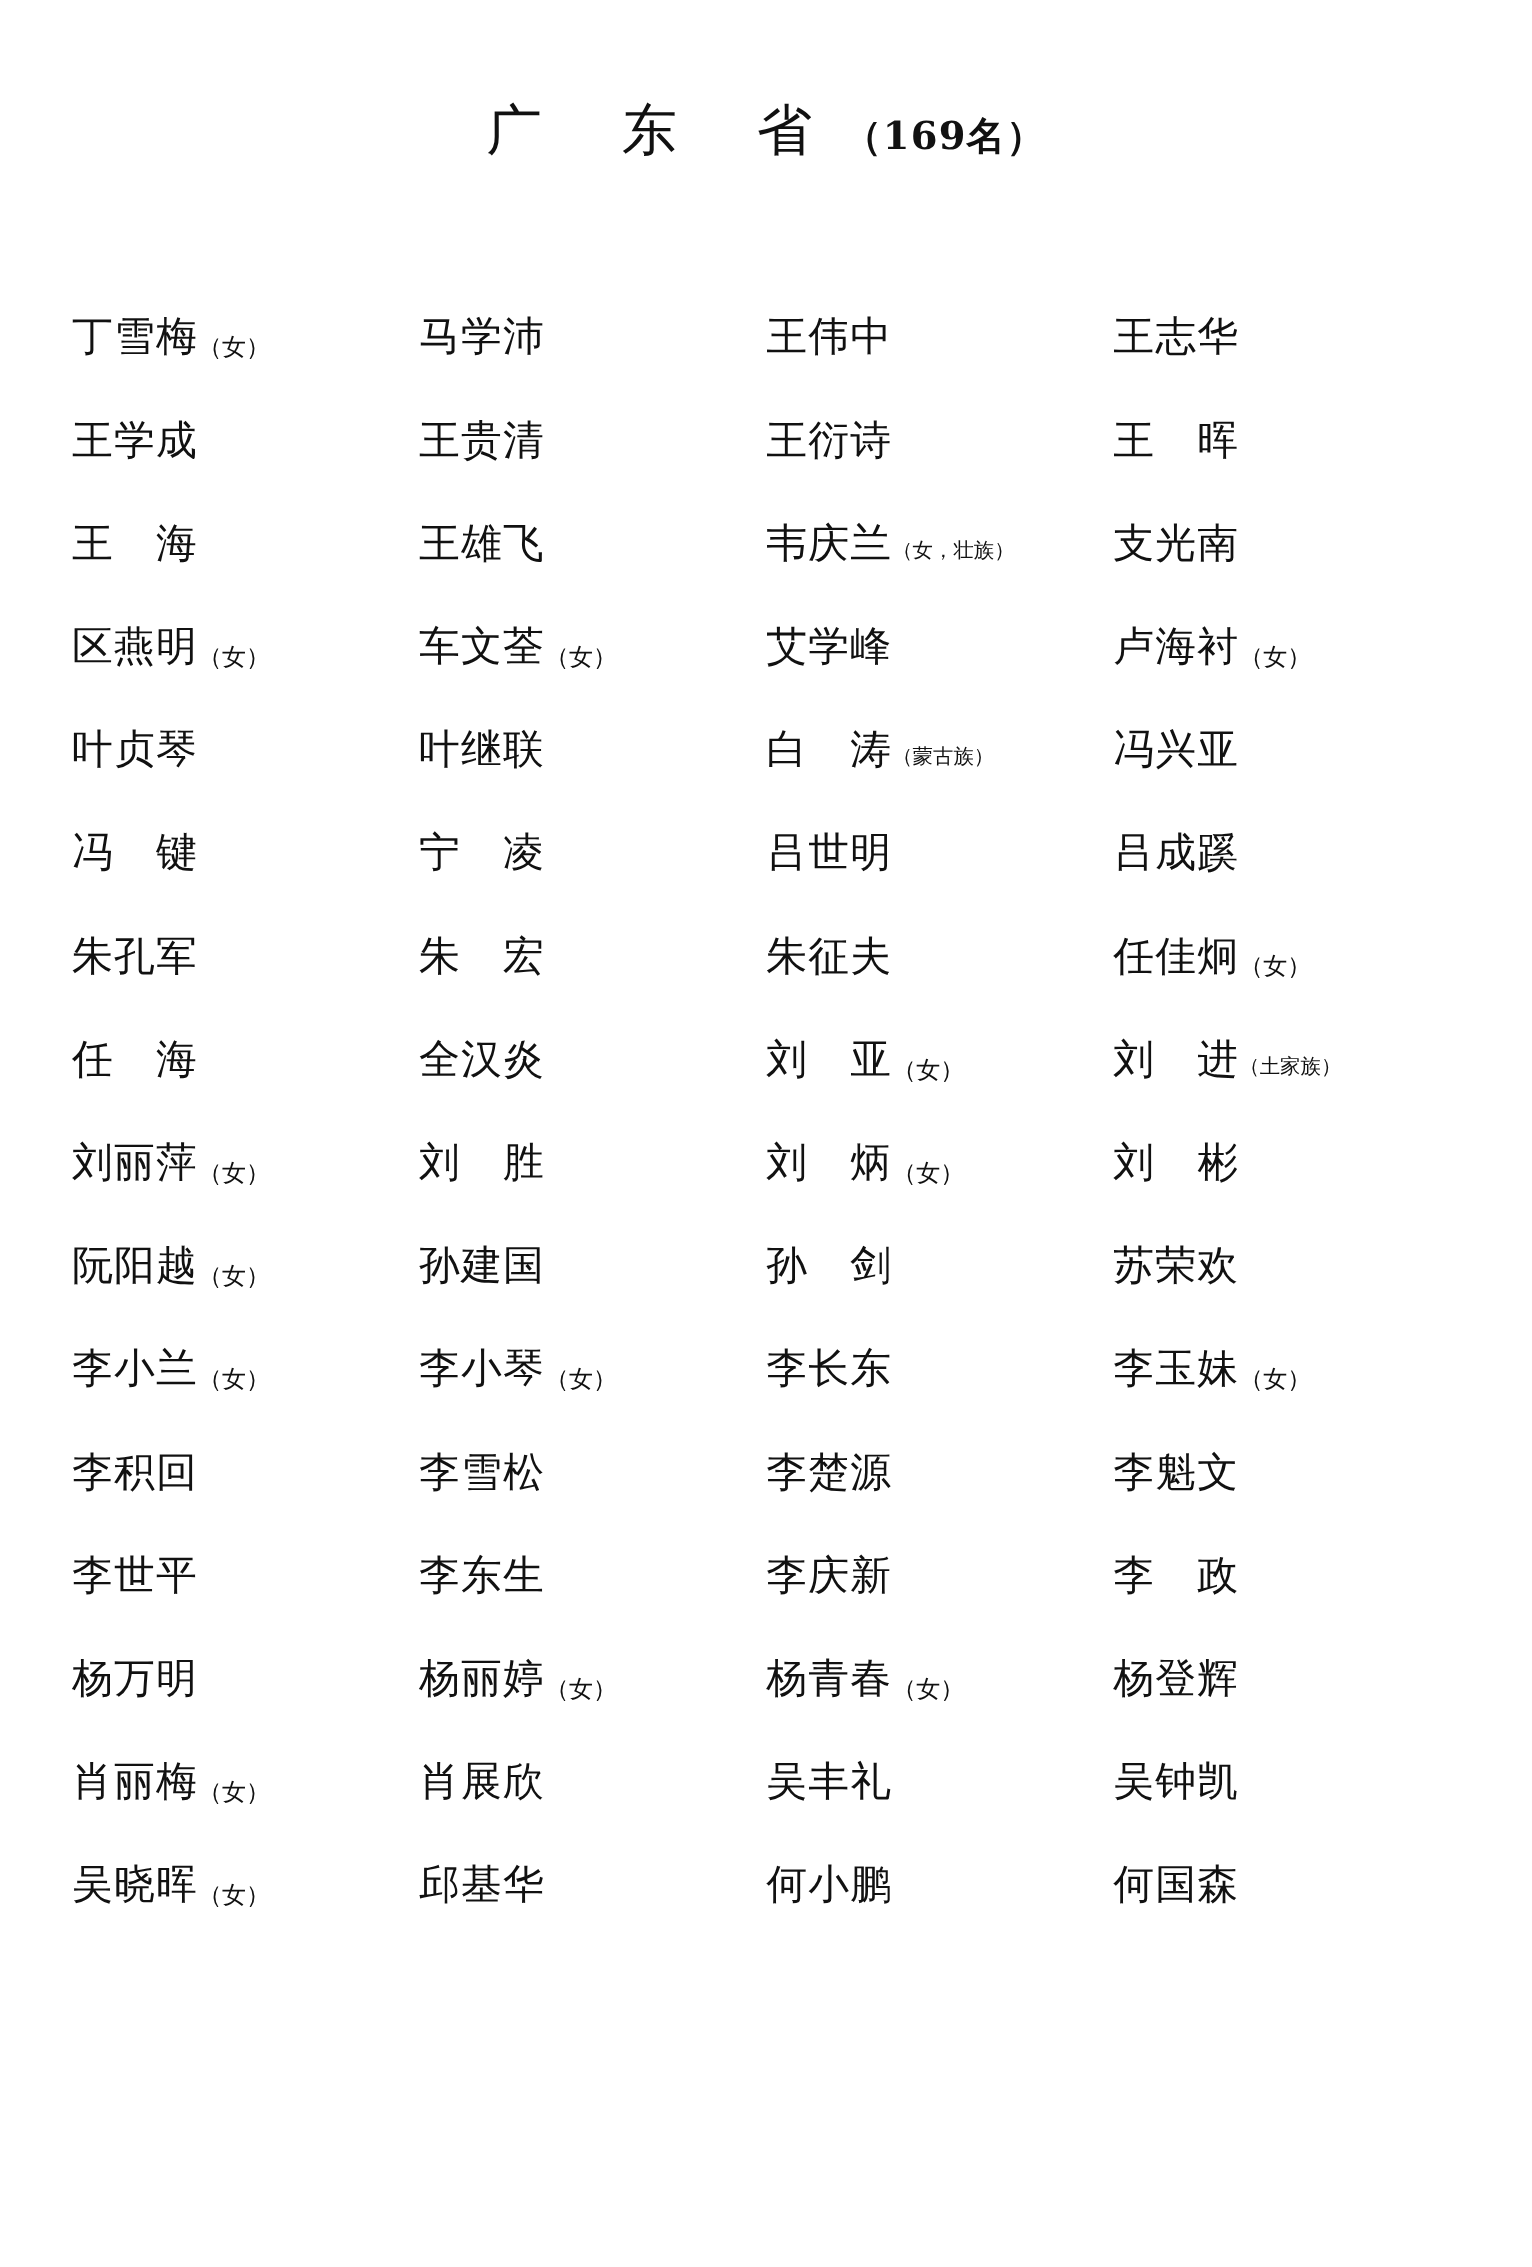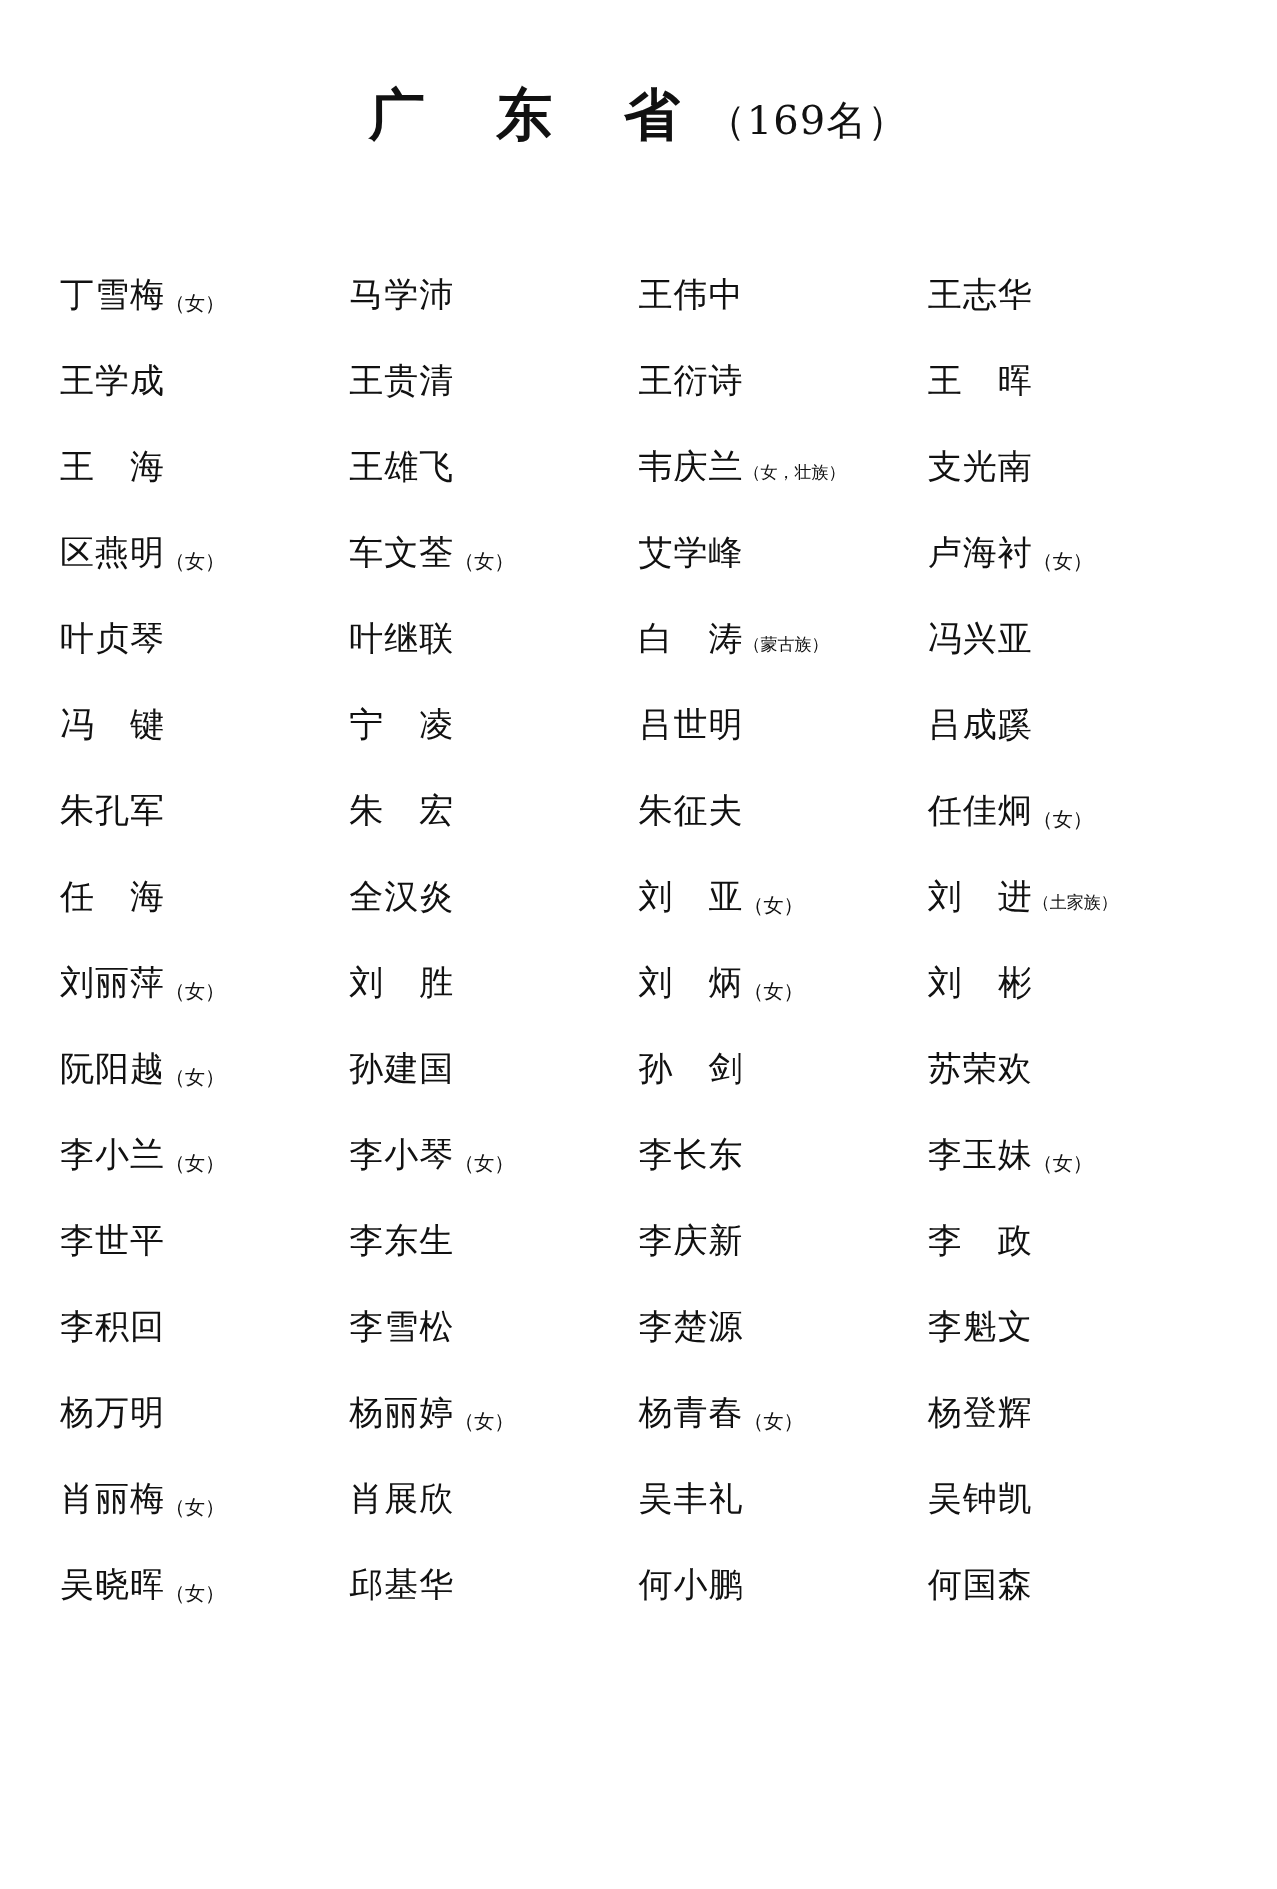--- a/index.html
+++ b/index.html
@@ -22,27 +22,27 @@
     padding: 0 60px;
     position: relative;
   }
   .title {
     text-align: center;
     margin-top: 78px;
     white-space: nowrap;
     font-weight: 700;
   }
   .title .province {
-    font-size: 56px;
+    font-size: 46px;
     letter-spacing: 26px;
-    font-weight: 700;
+    font-weight: 400;
   }
   .title .count {
-    font-size: 40px;
-    font-weight: 400;
+    font-size: 32px;
+    font-weight: 700;
     letter-spacing: 1px;
   }
   .name-table {
     margin-top: 98px;
     width: 100%;
     border-collapse: collapse;
     table-layout: fixed;
   }
   .name-table td {
     height: 86px;
@@ -150,30 +150,30 @@
           <td class="col2"><span class="cell-inner"><span class="nm">孙　剑</span></span></td>
           <td class="col3"><span class="cell-inner"><span class="nm">苏荣欢</span></span></td>
         </tr>
         <tr>
           <td class="col0"><span class="cell-inner"><span class="nm">李小兰</span><span class="note">（女）</span></span></td>
           <td class="col1"><span class="cell-inner"><span class="nm">李小琴</span><span class="note">（女）</span></span></td>
           <td class="col2"><span class="cell-inner"><span class="nm">李长东</span></span></td>
           <td class="col3"><span class="cell-inner"><span class="nm">李玉妹</span><span class="note">（女）</span></span></td>
         </tr>
         <tr>
+          <td class="col0"><span class="cell-inner"><span class="nm">李积回</span></span></td>
+          <td class="col1"><span class="cell-inner"><span class="nm">李雪松</span></span></td>
+          <td class="col2"><span class="cell-inner"><span class="nm">李楚源</span></span></td>
+          <td class="col3"><span class="cell-inner"><span class="nm">李魁文</span></span></td>
+        </tr>
+        <tr>
           <td class="col0"><span class="cell-inner"><span class="nm">李世平</span></span></td>
           <td class="col1"><span class="cell-inner"><span class="nm">李东生</span></span></td>
           <td class="col2"><span class="cell-inner"><span class="nm">李庆新</span></span></td>
           <td class="col3"><span class="cell-inner"><span class="nm">李　政</span></span></td>
-        </tr>
-        <tr>
-          <td class="col0"><span class="cell-inner"><span class="nm">李积回</span></span></td>
-          <td class="col1"><span class="cell-inner"><span class="nm">李雪松</span></span></td>
-          <td class="col2"><span class="cell-inner"><span class="nm">李楚源</span></span></td>
-          <td class="col3"><span class="cell-inner"><span class="nm">李魁文</span></span></td>
         </tr>
         <tr>
           <td class="col0"><span class="cell-inner"><span class="nm">杨万明</span></span></td>
           <td class="col1"><span class="cell-inner"><span class="nm">杨丽婷</span><span class="note">（女）</span></span></td>
           <td class="col2"><span class="cell-inner"><span class="nm">杨青春</span><span class="note">（女）</span></span></td>
           <td class="col3"><span class="cell-inner"><span class="nm">杨登辉</span></span></td>
         </tr>
         <tr>
           <td class="col0"><span class="cell-inner"><span class="nm">肖丽梅</span><span class="note">（女）</span></span></td>
           <td class="col1"><span class="cell-inner"><span class="nm">肖展欣</span></span></td>

